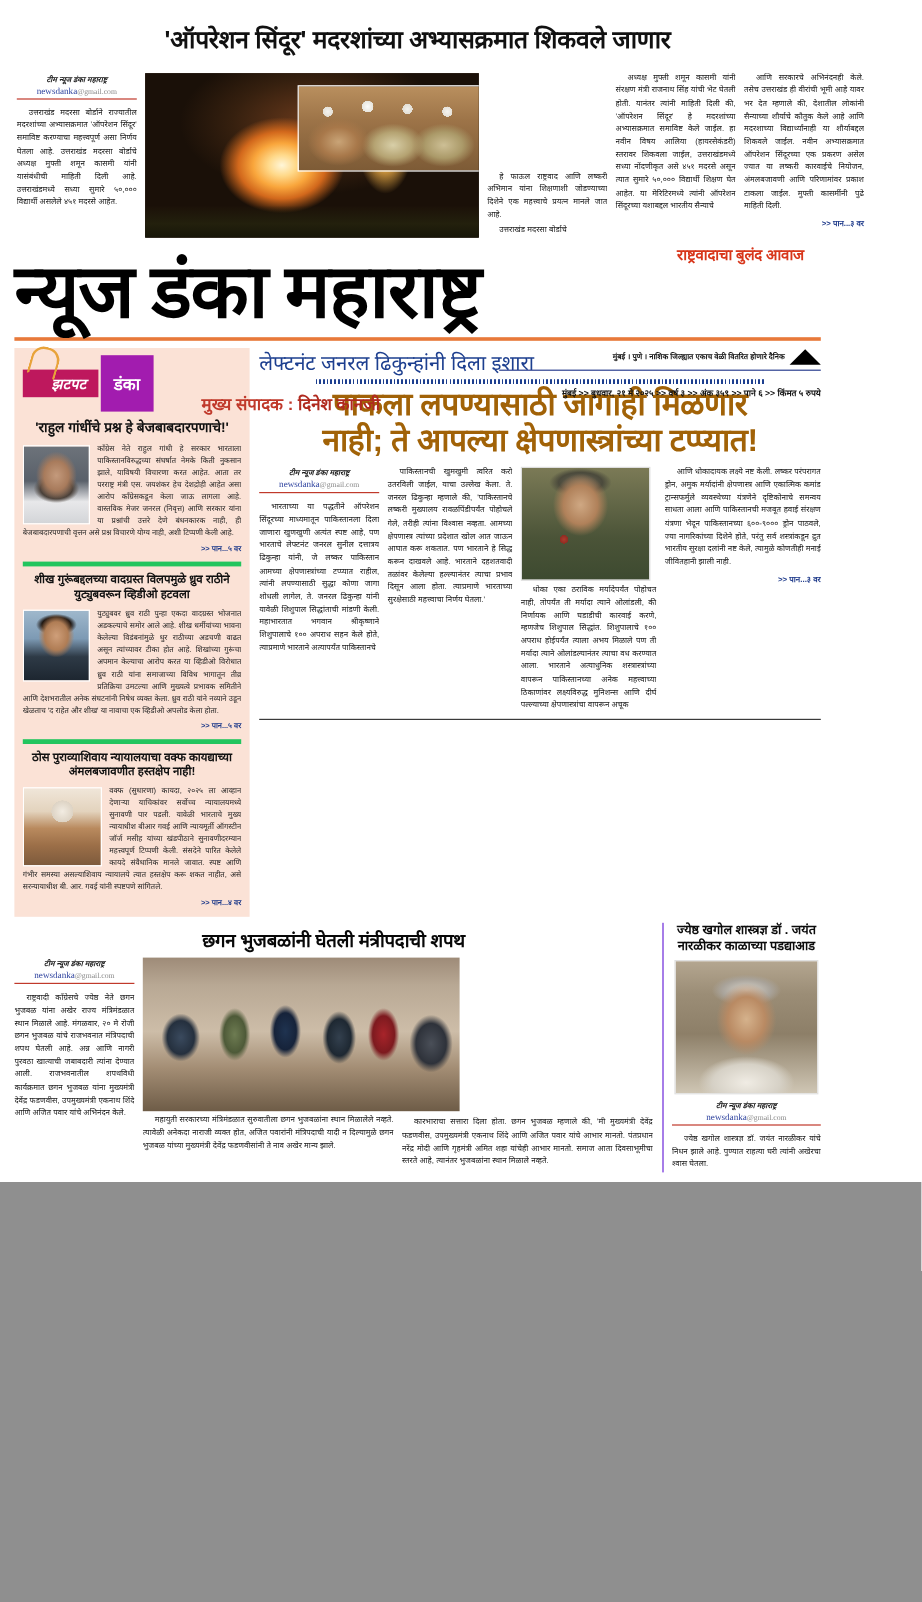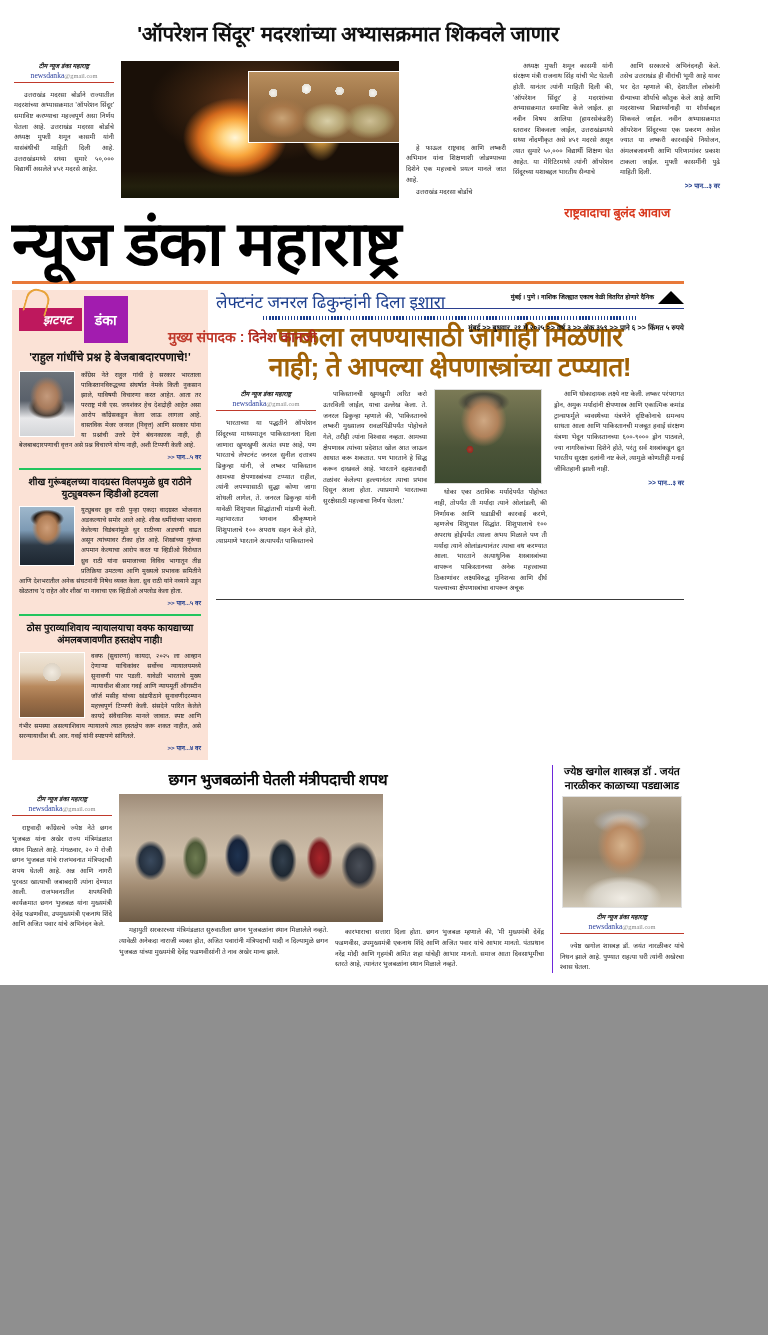--- a/index.html
+++ b/index.html
@@ -150,21 +150,21 @@
     border: 2.4px solid #e8a33a; border-radius: 11px 11px 3px 3px;
     border-bottom-color: transparent; transform: rotate(16deg);
   }
   .sb-head {
     text-align: center; font-size: 11.5px; font-weight: bold; color: #111;
     line-height: 1.22; margin: 4px 0 6px 0;
   }
   .sb-head2 {
     text-align: center; font-size: 9.6px; font-weight: bold; color: #111;
     line-height: 1.25; margin: 7px 0 5px 0;
-    border-top: 2px solid #22c55e; padding-top: 6px;
+    border-top: 4px solid #22c55e; padding-top: 6px;
   }
   .sb-wrap { overflow: hidden; }
   .sb-photo { float: left; margin: 1px 6px 2px 0; border: 1px solid #fff; }
   .ph-rahul {
     width: 56px; height: 66px;
     background:
       radial-gradient(ellipse 17px 20px at 50% 38%, #c49a7c 0%, #a87b5c 60%, rgba(0,0,0,0) 100%),
       radial-gradient(ellipse 19px 12px at 50% 55%, #6f6158 0%, #4a413a 70%, rgba(0,0,0,0) 100%),
       linear-gradient(180deg, #6d737a 0%, #59606a 45%, #e8e8ea 72%, #d3d5d8 100%);
   }

